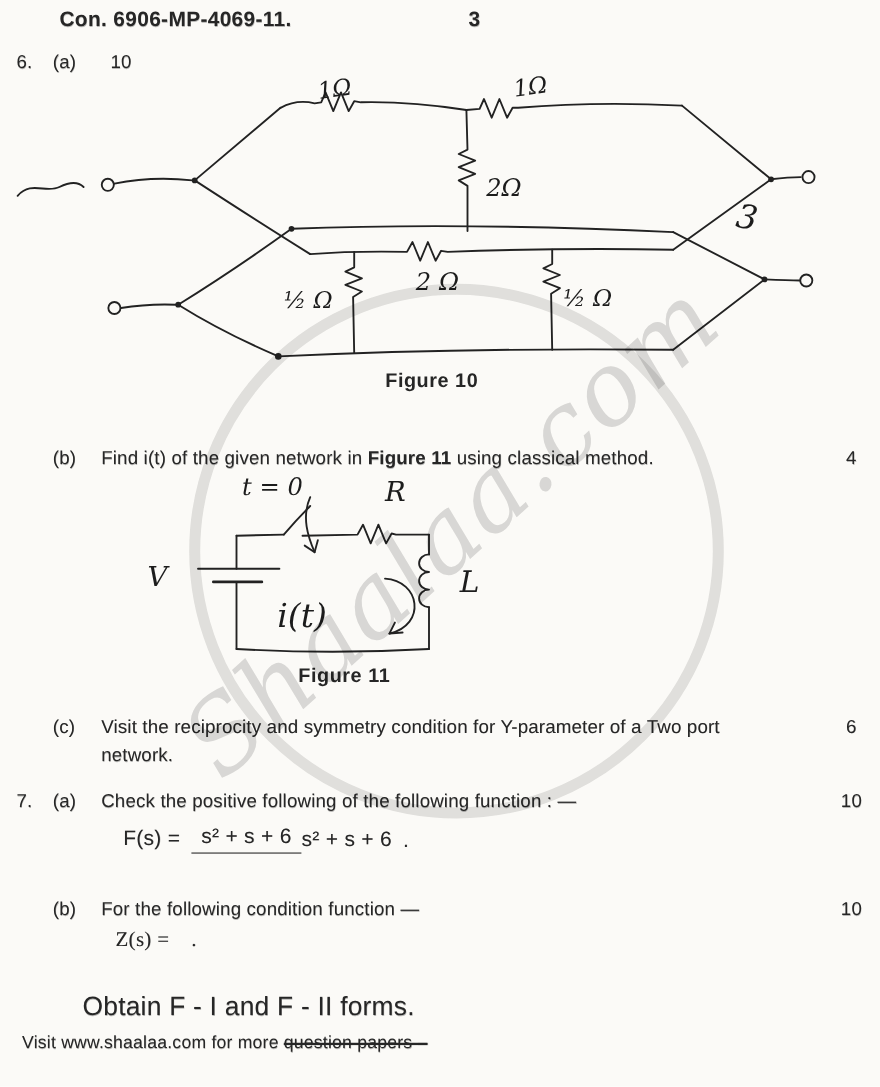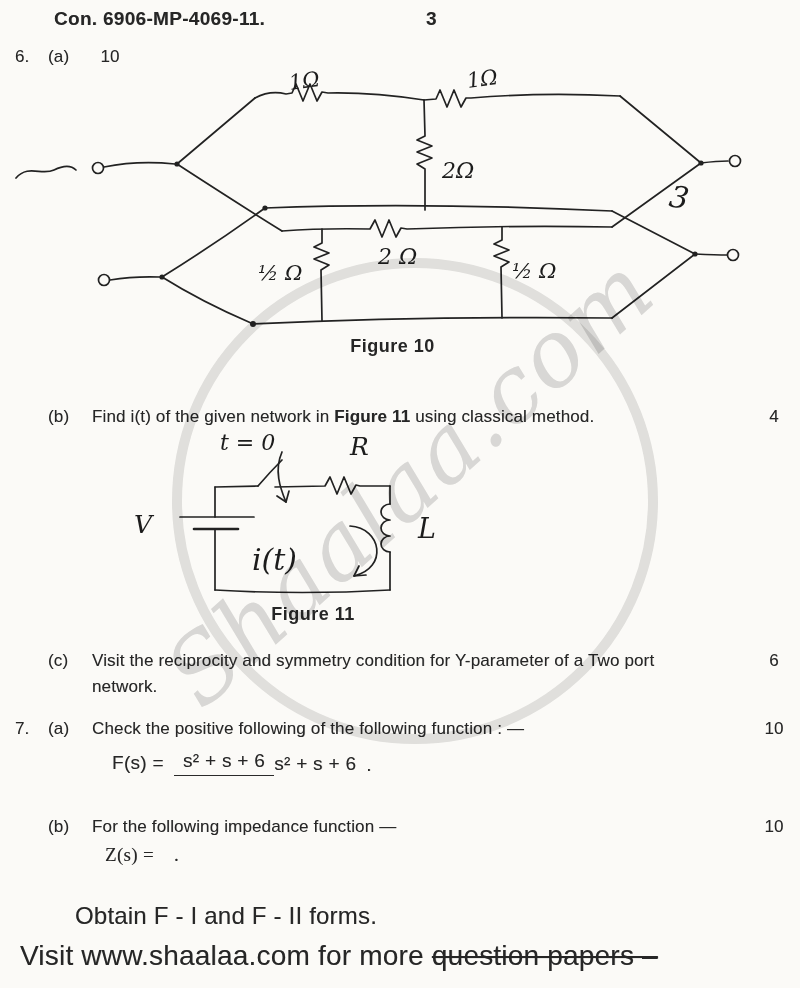--- a/index.html
+++ b/index.html
@@ -36,21 +36,21 @@
     display:flex; align-items:center;
     font-size:19px; letter-spacing:0.3px;
   }
   .flhs{ margin-right:10px; }
   .frac{ display:inline-flex; flex-direction:row; text-align:center; }
   .fnum{ border-bottom:1.6px solid #2a2a2a; padding:0 9px 3px; }
   .fden{ padding-top:3px; }
   .fdot{ margin-left:10px; align-self:flex-end; }
   .obtain{ position:absolute; font-size:24px; letter-spacing:0.2px; z-index:1;}
   
-  .footer{ position:absolute; font-size:28px; letter-spacing:0.2px; z-index:1; }
+  .footer{ position:absolute; font-size:16px; letter-spacing:0.2px; z-index:1; }
   .strike{ text-decoration:line-through; text-decoration-thickness:1.5px; }
   
   svg.sketch{ position:absolute; overflow:visible; z-index:1; }
   .ink{ stroke:#222; stroke-width:1.7; fill:none; stroke-linecap:round; stroke-linejoin:round; }
   .ink2{ stroke:#222; stroke-width:2.6; fill:none; stroke-linecap:round; }
   .dot{ fill:#222; stroke:none; }
   .hw{ font-family:"DejaVu Serif", serif; font-style:italic; fill:#1c1c1c; }
   
   .wm-ring{
     position:absolute; left:172px; top:258px; width:466px; height:466px;
@@ -201,21 +201,21 @@
     <span class="frac">
       <span class="fnum">s² + s + 6</span>
       <span class="fden">s² + s + 6</span>
     </span>
     <span class="fdot">.</span>
   </div>
 
   <div class="qrow print" style="top:814px;">
     <span class="qnum"></span>
     <span class="qlabel">(b)</span>
-    <div class="qtext">For the following impedance function —</div>
+    <div class="qtext">For the following condition function —</div>
     <span class="qmarks">10</span>
   </div>
 
   <div class="formula print" style="left:105px;top:844px;font-family:Liberation Serif, serif;">
     <span class="flhs">Z(s) =</span>
     <span class="fdot">.</span>
   </div>
 
   <div class="obtain print" style="left:75px;top:902px;">Obtain F - I and F - II forms.</div>
 

